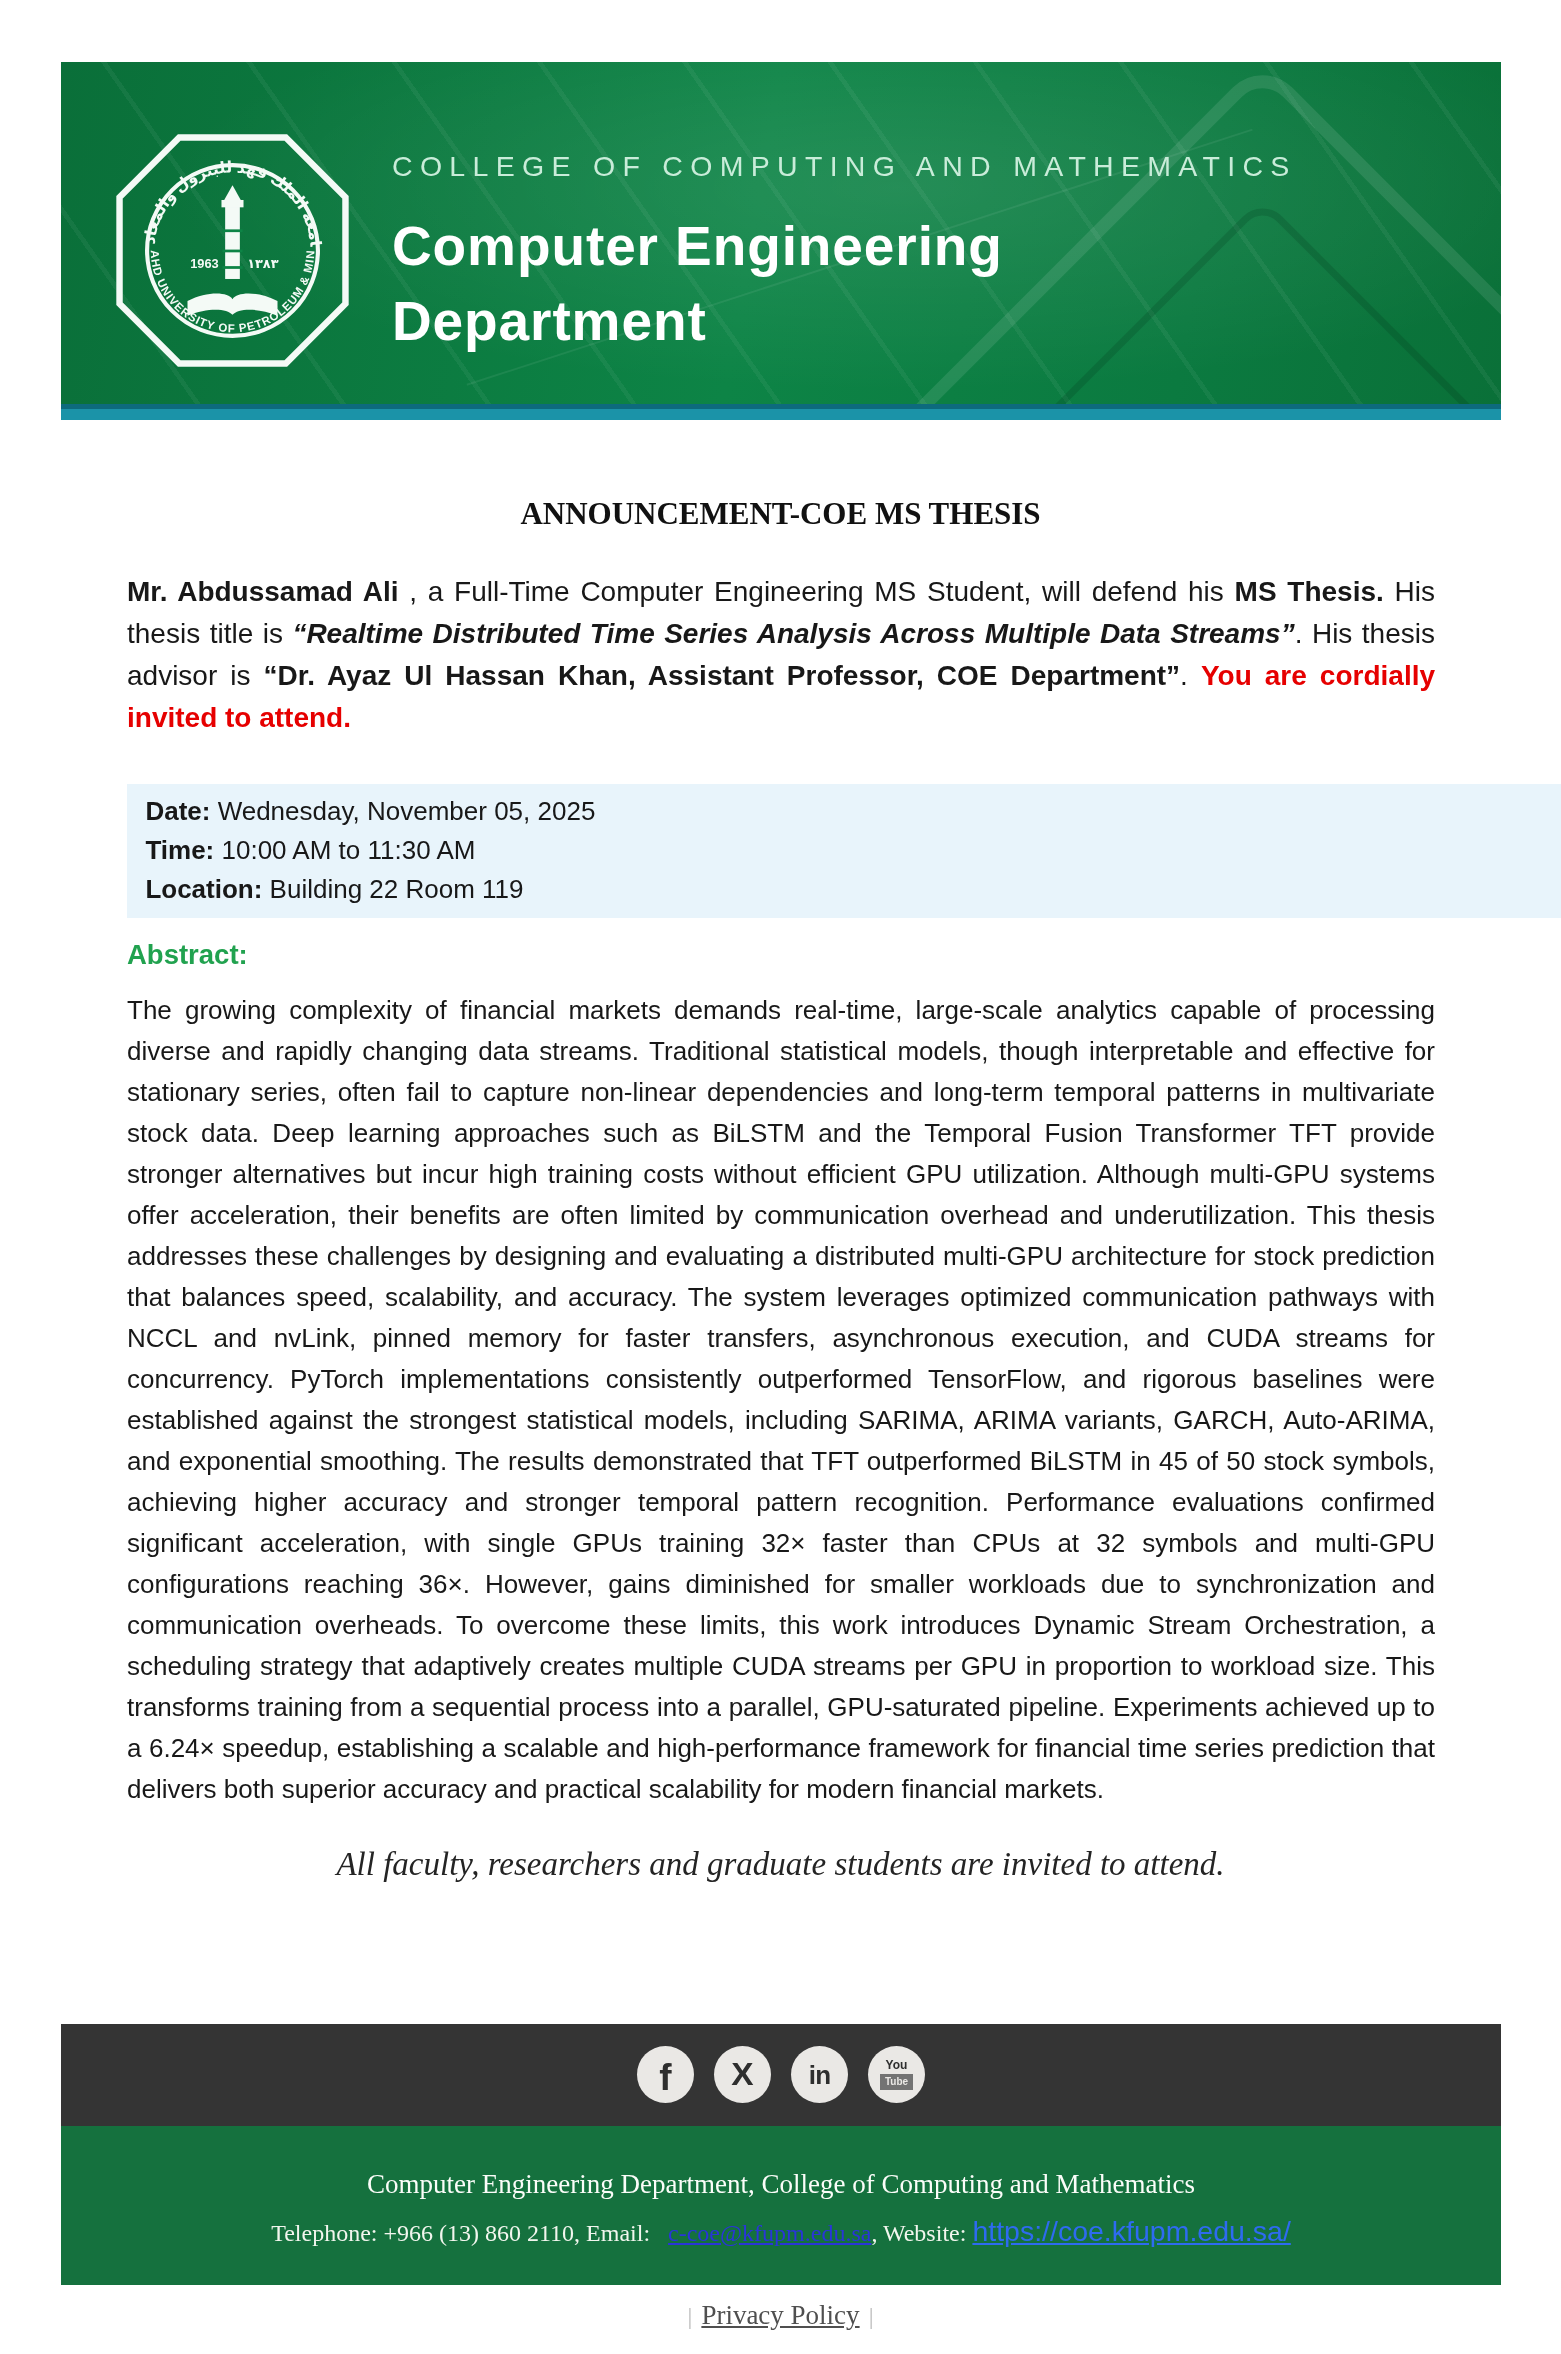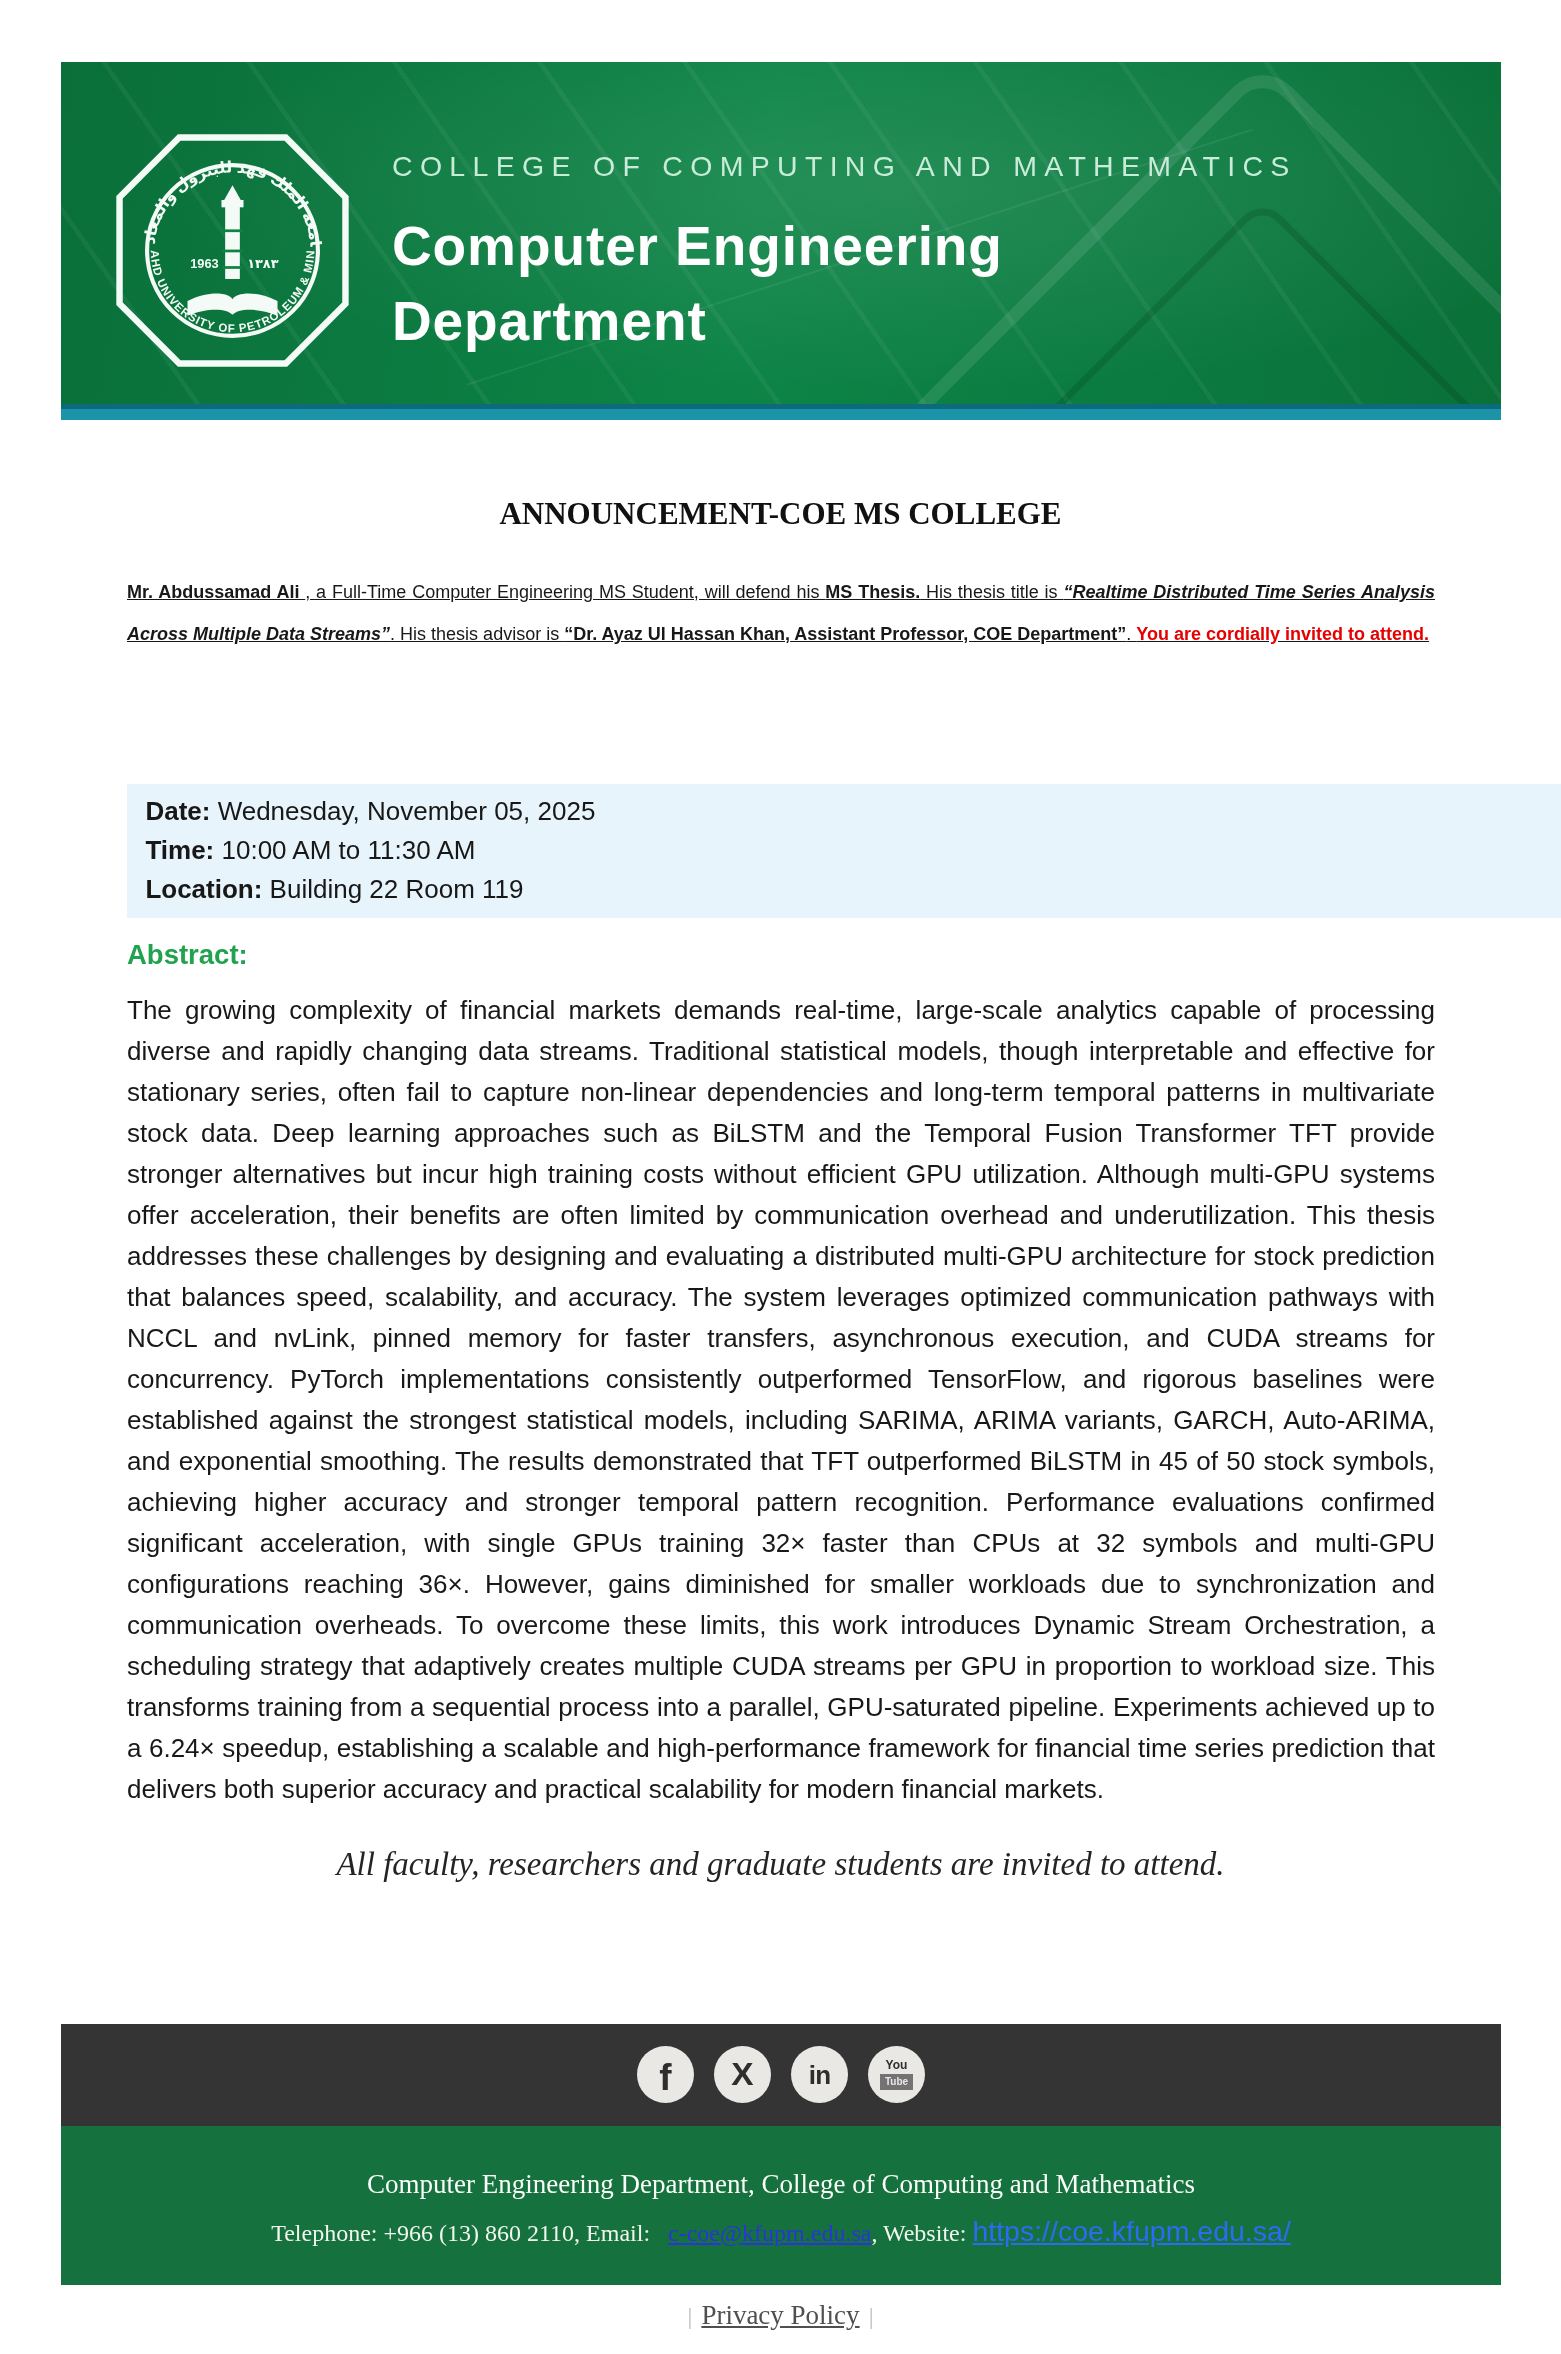--- a/index.html
+++ b/index.html
@@ -46,21 +46,21 @@
   }
   .dept-name { font-size:55px; font-weight:600; color:#ffffff; line-height:75px; letter-spacing:0.9px; }
 
   
   .doc-title {
     position:absolute; top:496px; left:0; width:100%; text-align:center;
     font-family:"Liberation Serif","DejaVu Serif",serif; font-weight:700; font-size:31px; color:#111;
   }
   .intro {
     position:absolute; top:571px; left:127px; width:1308px;
-    font-size:18px; line-height:42px; text-align:justify; color:#181818;text-decoration:underline;
+    font-size:28px; line-height:42px; text-align:justify; color:#181818;
   }
   .seg-normal { font-weight:400; }
   .seg-bold { font-weight:700; }
   .seg-bold-italic { font-weight:700; font-style:italic; }
   .seg-bold-red { font-weight:700; color:#e60000; }
 
   .details {
     position:absolute; top:784px; left:127px; width:1548px;
     background:#e8f4fb; padding:8.3px 18.4px; font-size:26px; line-height:39px; color:#181818;
   }
@@ -161,21 +161,21 @@
 
     <div class="banner-text">
       <div class="college-name">COLLEGE OF COMPUTING AND MATHEMATICS</div>
       <div class="dept-name">Computer Engineering</div>
       <div class="dept-name">Department</div>
     </div>
 
     <div class="banner-strip"></div>
   </div>
 
-  <div class="doc-title">ANNOUNCEMENT-COE MS COLLEGE</div>
+  <div class="doc-title">ANNOUNCEMENT-COE MS THESIS</div>
 
   <p class="intro"><span class="seg-bold">Mr. Abdussamad Ali </span><span class="seg-normal">, a Full-Time Computer Engineering MS Student, will defend his </span><span class="seg-bold">MS Thesis.</span><span class="seg-normal"> His thesis title is </span><span class="seg-bold-italic">“Realtime Distributed Time Series Analysis Across Multiple Data Streams”</span><span class="seg-normal">. His thesis advisor is </span><span class="seg-bold">“Dr. Ayaz Ul Hassan Khan, Assistant Professor, COE Department”</span><span class="seg-normal">. </span><span class="seg-bold-red">You are cordially invited to attend.</span></p>
 
   <div class="details">
     <div><b>Date:</b><span> Wednesday, November 05, 2025</span></div>
     <div><b>Time:</b><span> 10:00 AM to 11:30 AM</span></div>
     <div><b>Location:</b><span> Building 22 Room 119</span></div>
   </div>
 
   <div class="abstract-heading">Abstract:</div>

